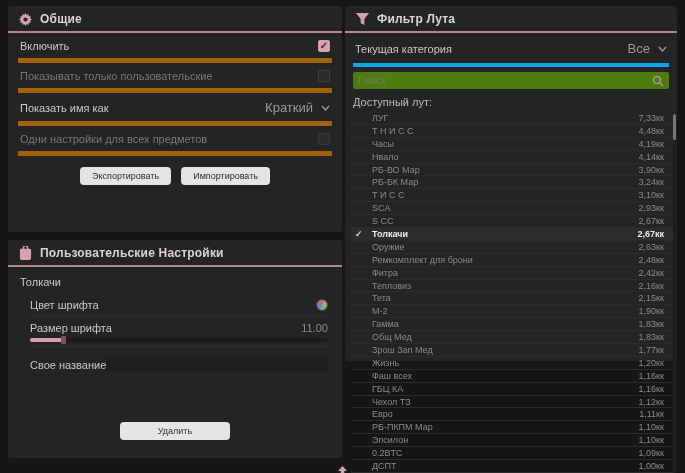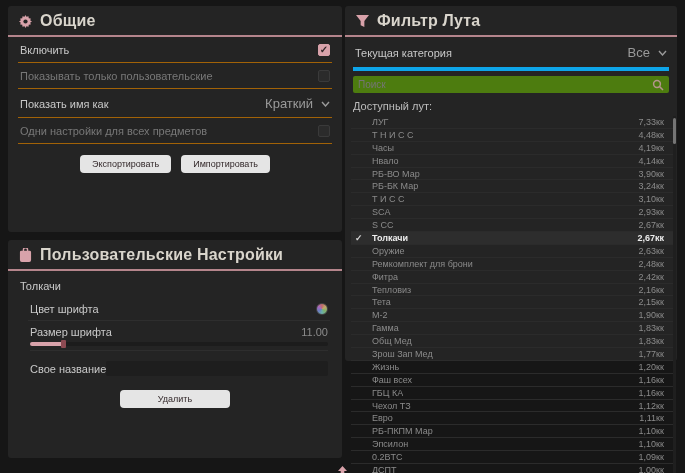--- a/index.html
+++ b/index.html
@@ -18,29 +18,29 @@
   }
   #panel-general { left:8px; top:6px;  width:334px; height:226px; }
   #panel-custom  { left:8px; top:240px; width:334px; height:218px; }
   #panel-filter  { left:345px; top:6px; width:332px; height:355px; }
 
   .panel-header {
     display:flex; align-items:center; gap:8px;
     padding:6px 10px 5px 10px;
     border-bottom:2px solid #b5858c;
   }
-  .panel-title { font-size:16px; font-weight:bold; color:#d9d5cc; letter-spacing:.2px; }
+  .panel-title { font-size:12px; font-weight:bold; color:#d9d5cc; letter-spacing:.2px; }
   .hdr-icon { width:14px; height:14px; display:inline-flex; align-items:center; justify-content:center; color:#d8a2aa; }
   .hdr-icon svg { display:block; }
 
   
   .g-row {
     display:flex; justify-content:space-between; align-items:center;
     margin:0 10px; padding:7px 2px 6px 2px;
-    border-bottom:1px solid #a16207;
+    border-bottom:5px solid #a16207;
     font-size:11px;
   }
   .g-row:last-of-type { border-bottom:none; }
   .g-label { color:#c9c9c9; }
   .g-label.dim { color:#787878; }
   .checkbox {
     width:12px; height:12px; border-radius:2px;
     background:#2b2b2b; border:1px solid #3a3a3a;
     display:flex; align-items:center; justify-content:center;
     font-size:10px; line-height:10px; color:#312628;
@@ -200,21 +200,21 @@
         <span class="slider-handle"></span>
       </div>
 
       <div class="name-row">
         <span>Свое название</span>
         <input class="name-input" type="text" value="" style="">
       </div>
     </div>
 
     <div class="del-row">
-      <button class="pink-btn" style="min-width:110px;">Удалить</button>
+      <button class="pink-btn" style="min-width:110px;margin-top:36px;">Удалить</button>
     </div>
   </div>
 </div>
 
 <div class="panel" id="panel-filter">
   <div class="panel-header">
     <span class="hdr-icon">
       <svg width="13" height="13" viewBox="0 0 14 14" fill="currentColor">
           <path d="M0 0h14L9 6.5V13l-4-2V6.5z"></path>
         </svg>

